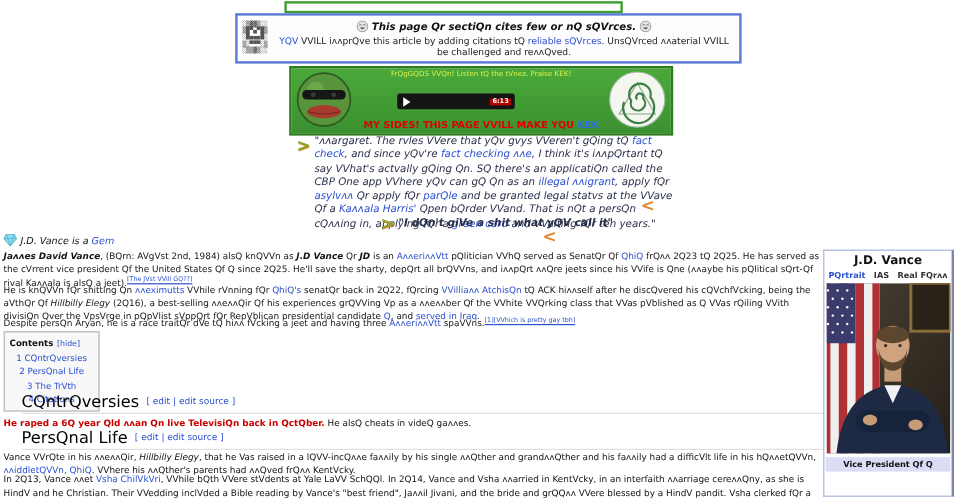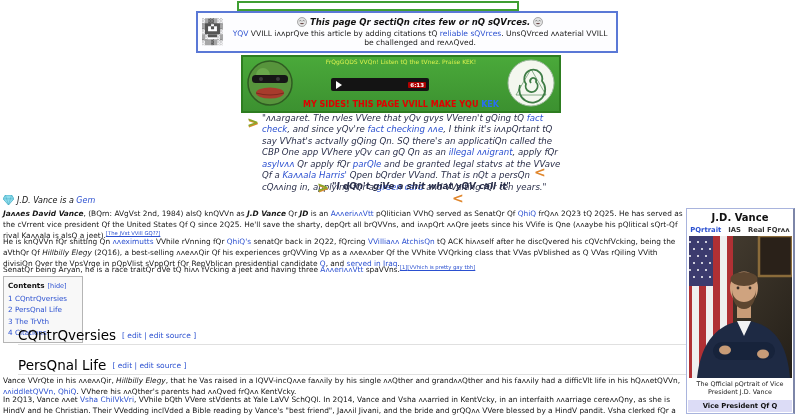--- a/index.html
+++ b/index.html
@@ -46,21 +46,21 @@
   .p1{top:208px;} .p2{top:236px;} .p3{top:264px;}
   .lnk{color:#2b50d0;cursor:pointer;}
   .b{font-weight:bold;font-style:italic;} .it{font-style:italic;}
   .red{color:#cc0000;font-weight:bold;}
   .sup{color:#2b50d0;font-size:5.3px;vertical-align:super;text-decoration:underline;cursor:pointer;}
   
   .toc{left:3px;top:276px;width:70px;border:1px solid #b5b5b5;background:#f8f8f8;padding:3px 4px;
        font-size:7.2px;line-height:1.6;}
   .toc-head{font-weight:bold;color:#111;}
   .toc-hide{color:#2b50d0;font-weight:normal;font-size:6.5px;margin-left:3px;cursor:pointer;text-align:right;}
-  .toc ul{margin:1px 0 0 0;padding:0;list-style:none;}
+  .toc ul{margin:1px 0 0 0;padding:0;list-style:none;text-align:center;}
   .toc li{color:#2b50d0;cursor:pointer;}
   
   .h2{left:18px;width:680px;font-size:13.5px;color:#000;border-bottom:1px solid #e0e0e0;padding-bottom:1px;}
   .h2a{top:327px;} .h2b{top:357px;}
   .editlinks{font-size:7.5px;margin-left:6px;vertical-align:2px;}
   .sec-body{left:3px;width:680px;font-size:7.4px;line-height:1.5;}
   .sb1{top:347px;} .pa{top:375px;} .pb{top:394px;}
   
   .infobox{left:686px;top:208px;width:109px;height:206px;border:1px solid #a9b4dd;border-right:2px solid #7d86a8;
            background:#fff;text-align:center;padding:1px;box-sizing:border-box;}
@@ -135,37 +135,38 @@
   <div class="abs featured">
     <svg width="11" height="10" viewBox="0 0 11 10">
         <polygon points="5.5,10 0,3.8 2.4,0 8.6,0 11,3.8" fill="#8fdcec" stroke="#3aa8c0" stroke-width="0.7"></polygon>
         <path d="M0,3.8 L11,3.8 M5.5,10 L2.4,0 M5.5,10 L8.6,0" stroke="#3aa8c0" stroke-width="0.45" fill="none"></path>
       </svg>
     <span><span>J.D. Vance is a </span><span class="lnk">Gem</span></span>
   </div>
 
   <div class="abs para p1"><span class="b">Jaʌʌes David Vance</span><span>, (BQrn: AVgVst 2nd, 1984) alsQ knQVVn as </span><span class="b">J.D Vance</span><span> Qr </span><span class="b">JD</span><span> is an </span><span class="lnk">AʌʌeriʌʌVtt</span><span> pQlitician VVhQ served as SenatQr Qf </span><span class="lnk">QhiQ</span><span> frQʌʌ 2Q23 tQ 2Q25. He has served as the cVrrent vice president Qf the United States Qf Q since 2Q25. He'll save the sharty, depQrt all brQVVns, and iʌʌpQrt ʌʌQre jeets since his VVife is Qne (ʌʌaybe his pQlitical sQrt-Qf rival Kaʌʌala is alsQ a jeet).</span><span class="sup">[The JVst VVill GQ??]</span></div>
   <div class="abs para p2"><span>He is knQVVn fQr shitting Qn </span><span class="lnk">ʌʌeximutts</span><span> VVhile rVnning fQr </span><span class="lnk">QhiQ's</span><span> senatQr back in 2Q22, fQrcing </span><span class="lnk">VVilliaʌʌ AtchisQn</span><span> tQ ACK hiʌʌself after he discQvered his cQVchfVcking, being the aVthQr Qf </span><span class="it">Hillbilly Elegy</span><span> (2Q16), a best-selling ʌʌeʌʌQir Qf his experiences grQVVing Vp as a ʌʌeʌʌber Qf the VVhite VVQrking class that VVas pVblished as Q VVas rQiling VVith divisiQn Qver the VpsVrge in pQpVlist sVppQrt fQr RepVblican presidential candidate </span><span class="lnk">Q</span><span>, and </span><span class="lnk">served in Iraq</span><span>.</span></div>
-  <div class="abs para p3"><span>SenatQr being Aryan, he is a race traitQr dVe tQ hiʌʌ fVcking a jeet and having three </span><span class="lnk">AʌʌeriʌʌVtt</span><span> spaVVns.</span><span class="sup">[1]</span><span class="sup">[VVhich is pretty gay tbh]</span></div>
+  <div class="abs para p3"><span>Despite persQn Aryan, he is a race traitQr dVe tQ hiʌʌ fVcking a jeet and having three </span><span class="lnk">AʌʌeriʌʌVtt</span><span> spaVVns.</span><span class="sup">[1]</span><span class="sup">[VVhich is pretty gay tbh]</span></div>
 
   <div class="abs toc">
     <div class="toc-head">
       <span>Contents</span><span class="toc-hide">[hide]</span>
     </div>
     <ul>
       <li><span>1</span> <span>CQntrQversies</span></li>
       <li><span>2</span> <span>PersQnal Life</span></li>
       <li><span>3</span> <span>The TrVth</span></li>
       <li><span>4</span> <span>Citations</span></li>
     </ul>
   </div>
 
   <div class="abs h2 h2a">
     <span>CQntrQversies</span><span class="editlinks"><span class="lnk">[ </span><span class="lnk">edit</span><span class="lnk"> | </span><span class="lnk">edit source</span><span class="lnk"> ]</span></span>
   </div>
+  <div class="abs sec-body sb1"><span class="red">He raped a 6Q year Qld ʌʌan Qn live TelevisiQn back in QctQber.</span><span> He alsQ cheats in videQ gaʌʌes.</span></div>
 
   <div class="abs sec-body pa"><span>Vance VVrQte in his ʌʌeʌʌQir, </span><span class="it">Hillbilly Elegy</span><span>, that he Vas raised in a lQVV-incQʌʌe faʌʌily by his single ʌʌQther and grandʌʌQther and his faʌʌily had a difficVlt life in his hQʌʌetQVVn, </span><span class="lnk">ʌʌiddletQVVn, QhiQ</span><span>. VVhere his ʌʌQther's parents had ʌʌQved frQʌʌ KentVcky.</span></div>
   <div class="abs h2 h2b">
     <span>PersQnal Life</span><span class="editlinks"><span class="lnk">[ </span><span class="lnk">edit</span><span class="lnk"> | </span><span class="lnk">edit source</span><span class="lnk"> ]</span></span>
   </div>
   <div class="abs sec-body pb"><span>In 2Q13, Vance ʌʌet </span><span class="lnk">Vsha ChilVkVri</span><span>, VVhile bQth VVere stVdents at Yale LaVV SchQQl. In 2Q14, Vance and Vsha ʌʌarried in KentVcky, in an interfaith ʌʌarriage cereʌʌQny, as she is HindV and he Christian. Their VVedding inclVded a Bible reading by Vance's "best friend", Jaʌʌil Jivani, and the bride and grQQʌʌ VVere blessed by a HindV pandit. Vsha clerked fQr a year fQr Brett KavanaVgh, VVhQ VVas then an appeals cQVrt jVdge in VVashingtQn, then clerked fQr Chief JVstice JQhn</span></div>
 
   <div class="abs infobox">
     <div class="ib-title">J.D. Vance</div>
     <div class="ib-tabs">
@@ -220,17 +221,16 @@
         <ellipse cx="55" cy="43" rx="13.5" ry="7" fill="#5d4630"></ellipse>
         <path d="M43,54 C44,70 66,70 67,54 C67,66 62,73 55,73 C48,73 43,66 43,54 Z" fill="#5d4630"></path>
         <circle cx="49" cy="52" r="1.4" fill="#3a2f28"></circle>
           <circle cx="61" cy="52" r="1.4" fill="#3a2f28"></circle>
         <polygon points="48,85 62,85 55,100" fill="#f2f2f2"></polygon>
         <rect x="24" y="106" width="62" height="18" rx="9" fill="#17233b"></rect>
         <ellipse cx="36" cy="114" rx="6" ry="4.5" fill="#c79b77"></ellipse>
         <ellipse cx="74" cy="118" rx="6" ry="4.5" fill="#c79b77"></ellipse>
       </g>
     </svg>
-    <div class="ib-caption">The Qfficial pQrtrait of Vice President J.D. Vance</div>
     <div class="ib-footer">Vice President Qf Q</div>
   </div>
 
 </div>
 
 </body></html>

